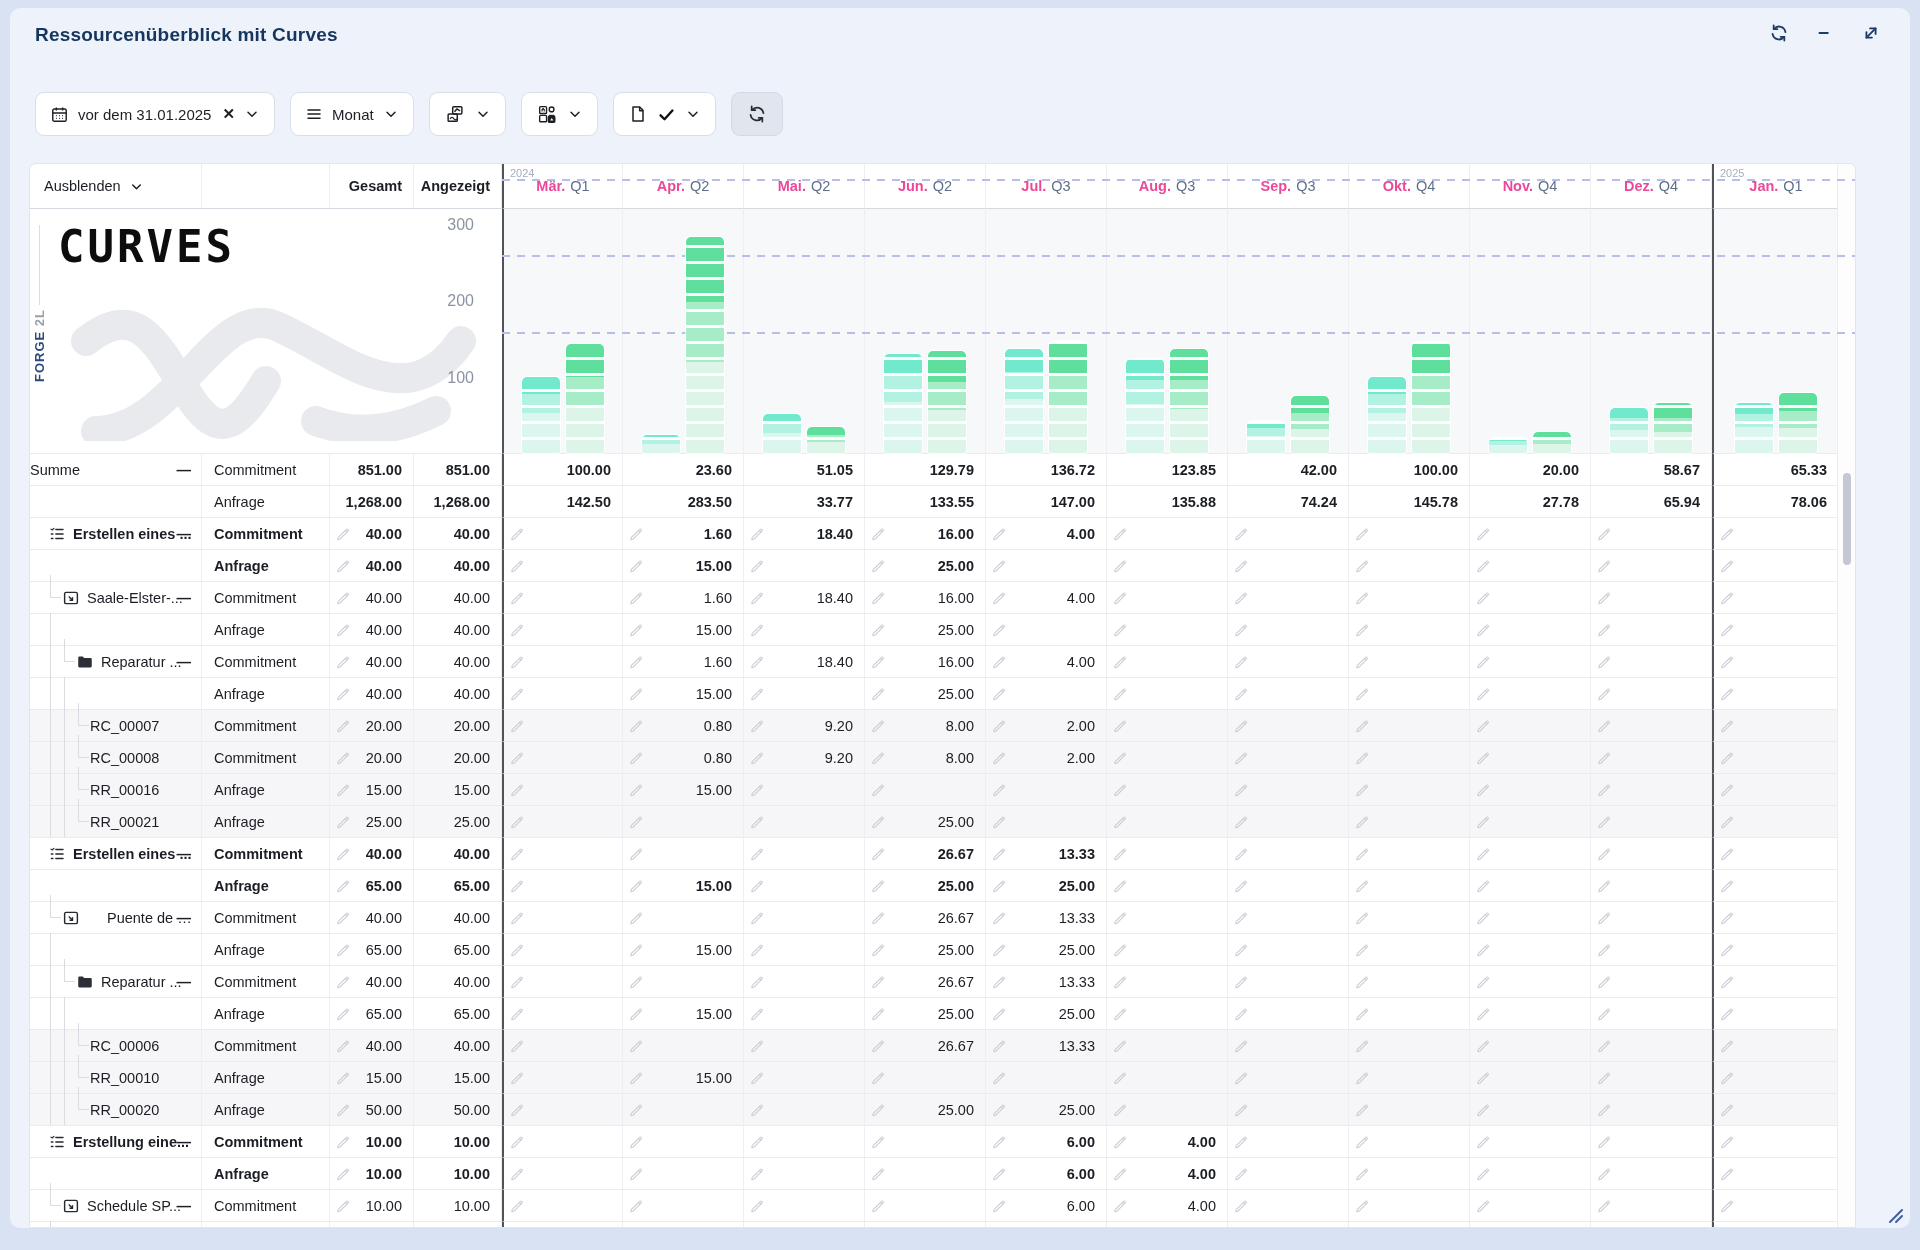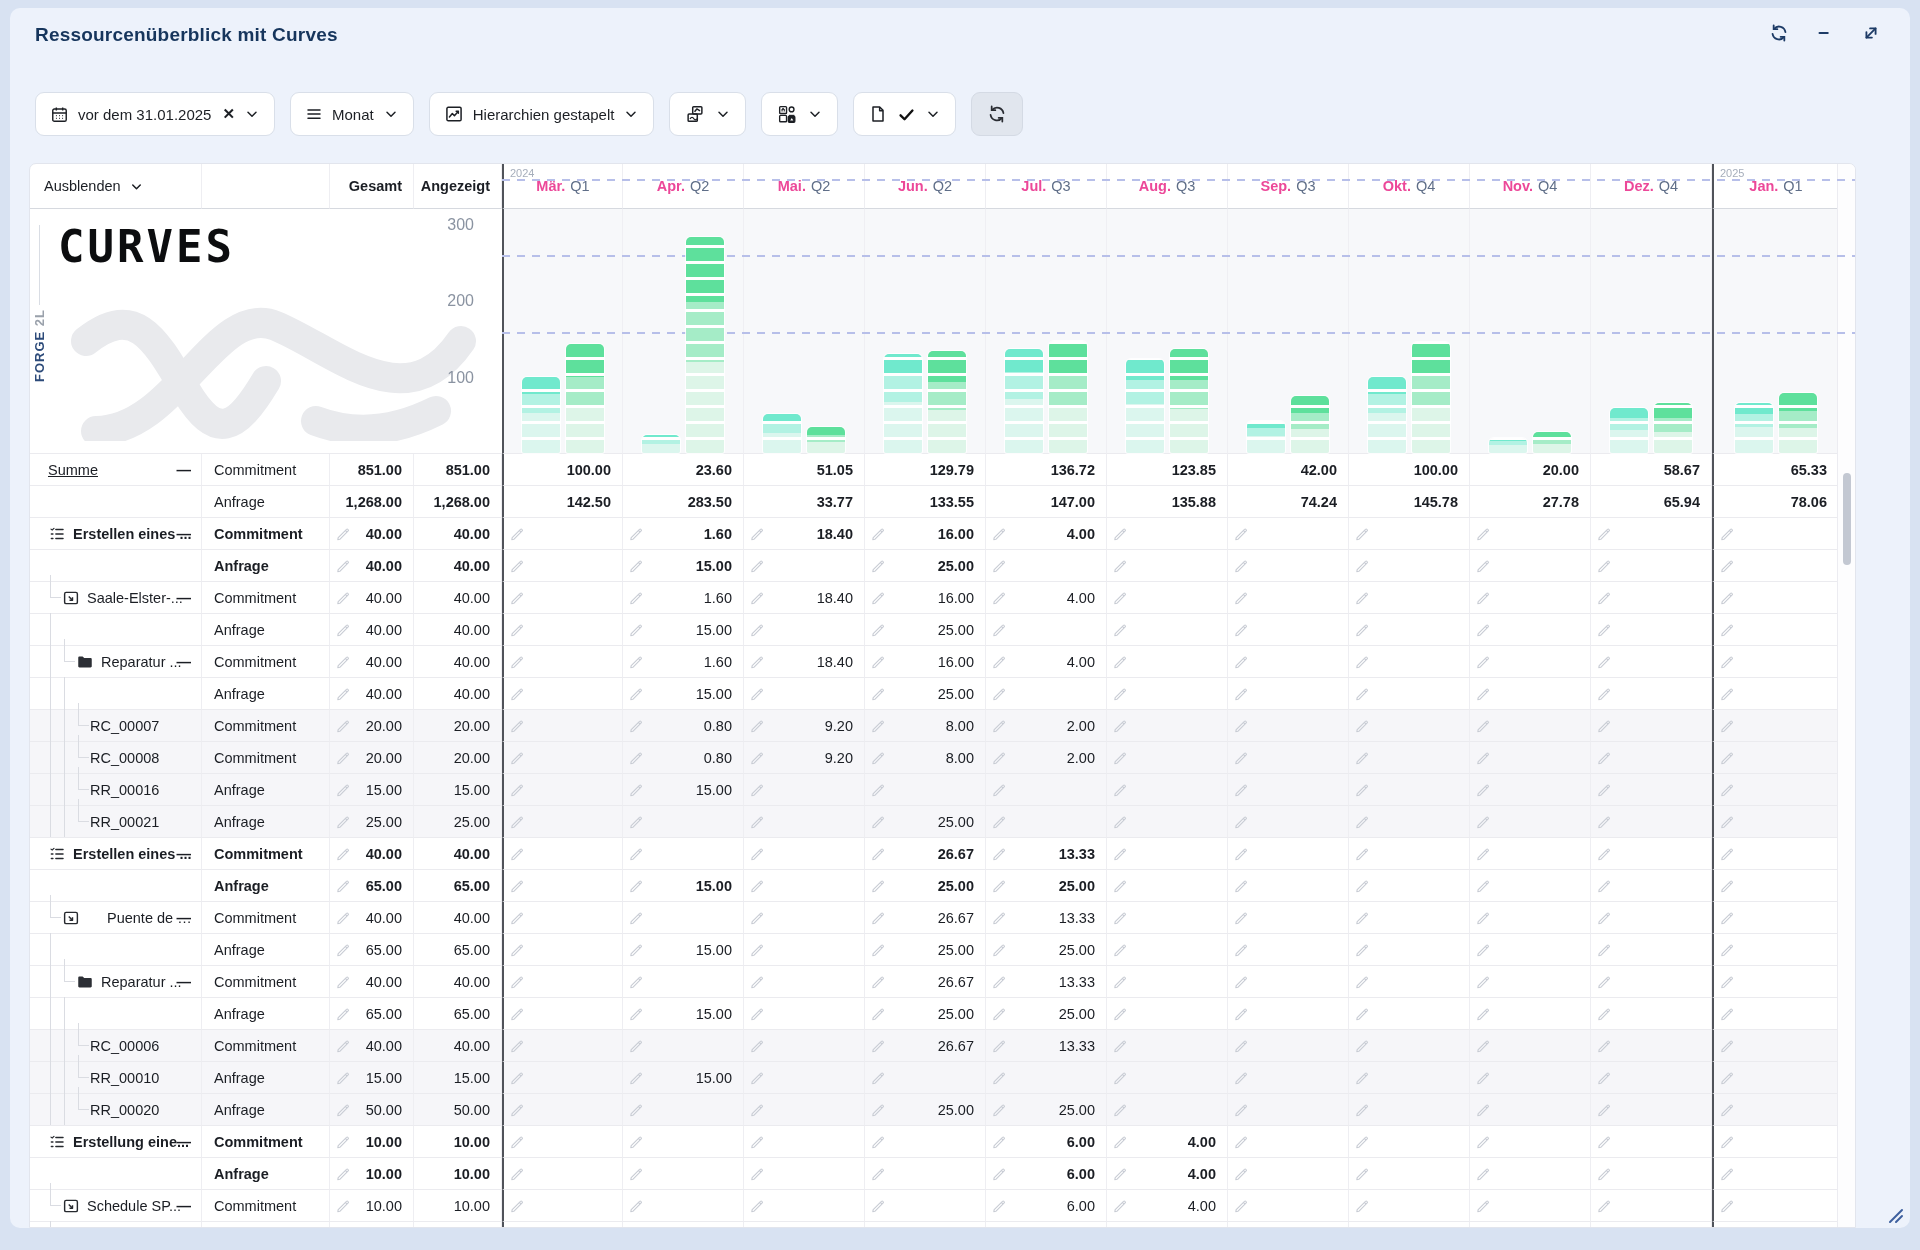--- a/index.html
+++ b/index.html
@@ -118,31 +118,20 @@
     <div class="tbtn">
       <svg width="18" height="18" viewBox="0 0 24 24" stroke="#1c1f24" stroke-width="2" stroke-linecap="round">
           <path d="M4 6.5h16M4 12h16M4 17.5h16"></path>
         </svg>
       <span>Monat</span>
       <svg width="16" height="16" viewBox="0 0 24 24" fill="none" stroke="#1c1f24" stroke-width="2.2" stroke-linecap="round" stroke-linejoin="round">
           <path d="M6 9.5 12 15.5 18 9.5"></path>
         </svg>
     </div>
     <div class="tbtn">
-      <svg width="20" height="20" viewBox="0 0 24 24" fill="none" stroke="#1c1f24" stroke-width="1.8" stroke-linecap="round" stroke-linejoin="round">
-        <rect x="3.5" y="4" width="17" height="16" rx="1.5"></rect>
-          <path d="M6.5 15.5l3.5-4 2.5 2.5 4.5-5"></path>
-          <path d="M14.6 8.6h2.6v2.6"></path>
-      </svg>
-      <span>Hierarchien gestapelt</span>
-      <svg width="16" height="16" viewBox="0 0 24 24" fill="none" stroke="#1c1f24" stroke-width="2.2" stroke-linecap="round" stroke-linejoin="round">
-          <path d="M6 9.5 12 15.5 18 9.5"></path>
-        </svg>
-    </div>
-    <div class="tbtn">
       <svg width="22" height="22" viewBox="0 0 24 24" fill="none" stroke="#1c1f24" stroke-width="1.6" stroke-linejoin="round">
         <rect x="9.5" y="4" width="10" height="8" rx="1"></rect>
           <path d="M11.5 9.5l2.5-3 3.5 2"></path>
         <rect x="4.5" y="12" width="10" height="8" rx="1"></rect>
           <path d="M6.5 17.5c1.5-2.5 3-2.5 4.5 0s3-1 4 0" stroke-width="1.4"></path>
       </svg>
       <svg width="16" height="16" viewBox="0 0 24 24" fill="none" stroke="#1c1f24" stroke-width="2.2" stroke-linecap="round" stroke-linejoin="round">
           <path d="M6 9.5 12 15.5 18 9.5"></path>
         </svg>
     </div>
@@ -301,21 +290,21 @@
           <div class="ccol thick">
             <div class="bar bar-c" style="height:50px"></div>
             <div class="bar bar-a" style="height:60px"></div>
           </div>
           <div class="gline" style="top: 15px;"></div>
           <div class="gline" style="top: 91px;"></div>
           <div class="gline" style="top: 168px;"></div>
         </div>
       <div id="body-rows">
           <div class="trow summe">
-            <div class="cell h32 label-cell" style="padding-left: 18px; text-decoration: underline;">
+            <div class="cell h32 label-cell" style="">
               <span class="row-label">Summe</span>
               <span class="collapse-dash">—</span>
             </div>
             <div class="cell h32">
               <span class="type-label">Commitment</span>
             </div>
             <div class="cell h32 num">
               <span class="val">851.00</span>
             </div>
             <div class="cell h32 num">

